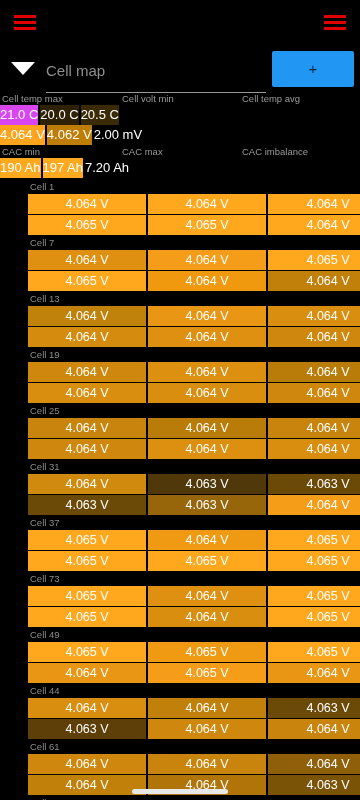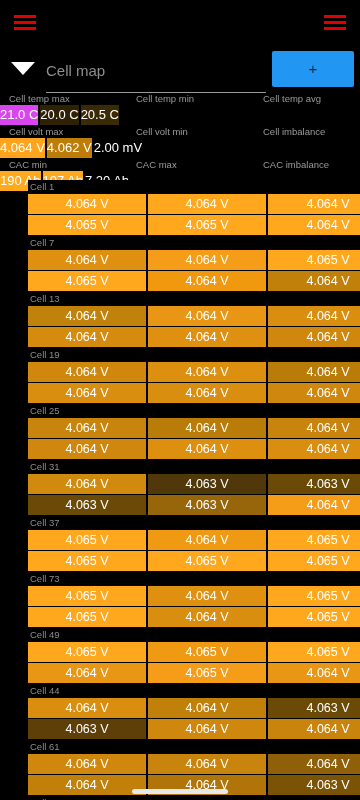--- a/index.html
+++ b/index.html
@@ -49,21 +49,21 @@
     flex:0 0 82px; height:36px; background:#2196f3; color:#0d2b40;
     border:none; border-radius:2px; font-size:15px; cursor:pointer;
     display:flex; align-items:center; justify-content:center;
     font-family:"Liberation Sans", sans-serif;
   }
 
   
   .summary{ width:100%; }
   .srow{ width:100%; }
   .slabels, .svals{ display:flex; width:100%; }
-  .scol{ width:120px; flex:0 0 120px;margin-left:7px; }
+  .scol{ width:120px; flex:0 0 120px; }
   .slab{
     color:#9a9a9a; font-size:9.5px; line-height:13px; height:13px;
     padding-left:2px; white-space:nowrap; overflow:hidden;
   }
   .sval{
     height:20px; line-height:20px; text-align:center;
     color:#ffffff; font-size:13px; white-space:nowrap;
     border-right:2px solid #000;
   }
   .sval.plain{ background:transparent; }
@@ -120,44 +120,33 @@
     <button class="addbtn">+</button>
   </div>
 
   <div class="summary">
       <div class="srow">
         <div class="slabels">
           <div class="scol">
             <div class="slab">Cell temp max</div>
           </div>
           <div class="scol">
-            <div class="slab">Cell temp min</div>
+            <div class="slab">Cell volt min</div>
           </div>
           <div class="scol">
             <div class="slab">Cell temp avg</div>
           </div>
         </div>
         <div class="svals">
           <div class="sval" style="background: #d946ef;">21.0 C</div>
           <div class="sval" style="background: rgb(46, 33, 5);">20.0 C</div>
           <div class="sval" style="background: rgb(58, 42, 6); border-right: none;">20.5 C</div>
         </div>
       </div>
       <div class="srow">
-        <div class="slabels">
-          <div class="scol">
-            <div class="slab">Cell volt max</div>
-          </div>
-          <div class="scol">
-            <div class="slab">Cell volt min</div>
-          </div>
-          <div class="scol">
-            <div class="slab">Cell imbalance</div>
-          </div>
-        </div>
         <div class="svals">
           <div class="sval" style="background: rgb(255, 164, 28);">4.064 V</div>
           <div class="sval" style="background: rgb(189, 125, 6);">4.062 V</div>
           <div class="sval plain" style="background: transparent; border-right: none;">2.00 mV</div>
         </div>
       </div>
       <div class="srow">
         <div class="slabels">
           <div class="scol">
             <div class="slab">CAC min</div>

